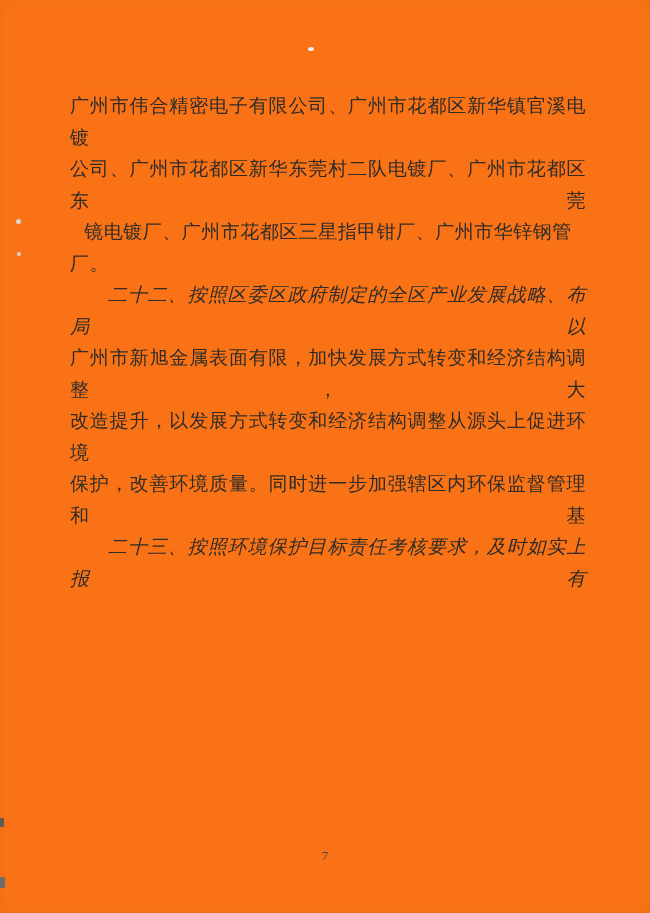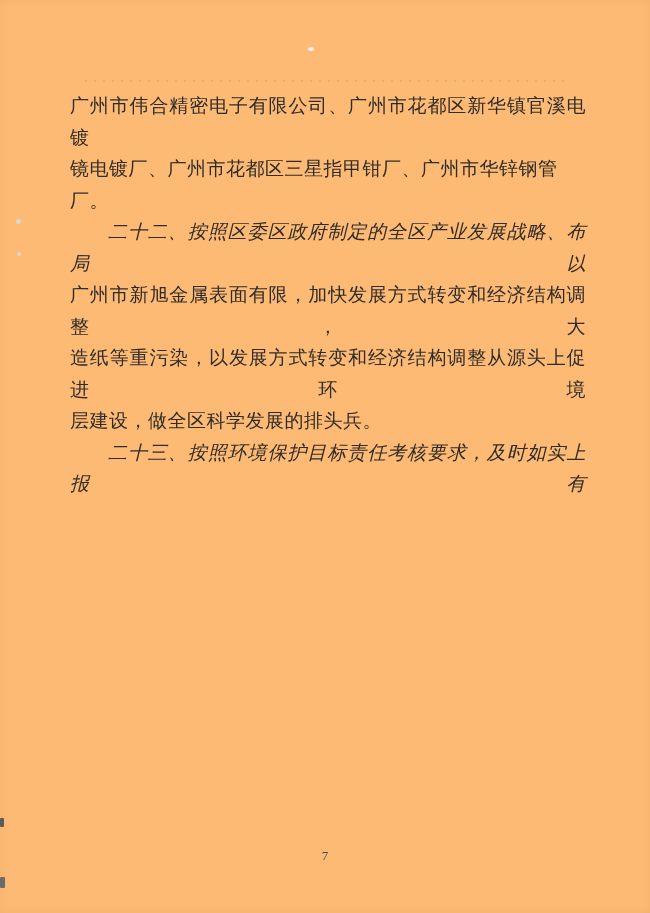--- a/index.html
+++ b/index.html
@@ -6,21 +6,21 @@
     margin: 0;
     padding: 0;
     background: #e8e8e8;
     font-family: "Liberation Serif", "DejaVu Serif", serif;
   }
   .page {
     position: relative;
     width: 650px;
     height: 913px;
     margin: 0 auto;
-    background: #fdba74;
+    background: #f97316;
     box-shadow: inset 0 0 10px rgba(0,0,0,0.05);
     overflow: hidden;
   }
   .content {
     position: absolute;
     left: 70px;
     top: 90px;
     width: 516px;
     color: #2f2c28;
     font-size: 19px;
@@ -32,21 +32,21 @@
     white-space: nowrap;
     overflow: visible;
   }
   .tl.j {
     white-space: normal;
     text-align: justify;
     text-align-last: justify;
   }
   .tl.last {
     white-space: normal;
-    text-align: left;
+    text-align: center;
     text-align-last: left;
   }
   .tl.indent { text-indent: 2em; font-style: italic; }
   .page-number {
     position: absolute;
     top: 848px;
     left: 0;
     width: 100%;
     text-align: center;
     font-size: 13px;
@@ -86,28 +86,29 @@
   <div class="speck s1"></div>
   <div class="speck s2"></div>
   <div class="speck s3"></div>
   <div class="artifact a1"></div>
   <div class="artifact a2"></div>
 
   <div class="content">
 
     <div class="para">
       <div class="tl j">广州市伟合精密电子有限公司、广州市花都区新华镇官溪电镀</div>
+      <div class="tl j">公司、广州市花都区新华东莞村二队电镀厂、广州市花都区东莞</div>
       <div class="tl last">镜电镀厂、广州市花都区三星指甲钳厂、广州市华锌钢管厂。</div>
     </div>
 
     <div class="para">
       <div class="tl j indent">二十二、按照区委区政府制定的全区产业发展战略、布局以</div>
       <div class="tl j">广州市新旭金属表面有限，加快发展方式转变和经济结构调整，大</div>
-      <div class="tl j">造纸等重污染，以发展方式转变和经济结构调整从源头上促进环境</div>
-      <div class="tl last">层建设，做全区科学发展的排头兵。</div>
+      <div class="tl j">改造提升，以发展方式转变和经济结构调整从源头上促进环境</div>
+      <div class="tl j">保护，改善环境质量。同时进一步加强辖区内环保监督管理和基</div>
     </div>
 
     <div class="para">
       <div class="tl j indent">二十三、按照环境保护目标责任考核要求，及时如实上报有</div>
 
     </div>
 
   </div>
 
   <div class="page-number">7</div>

